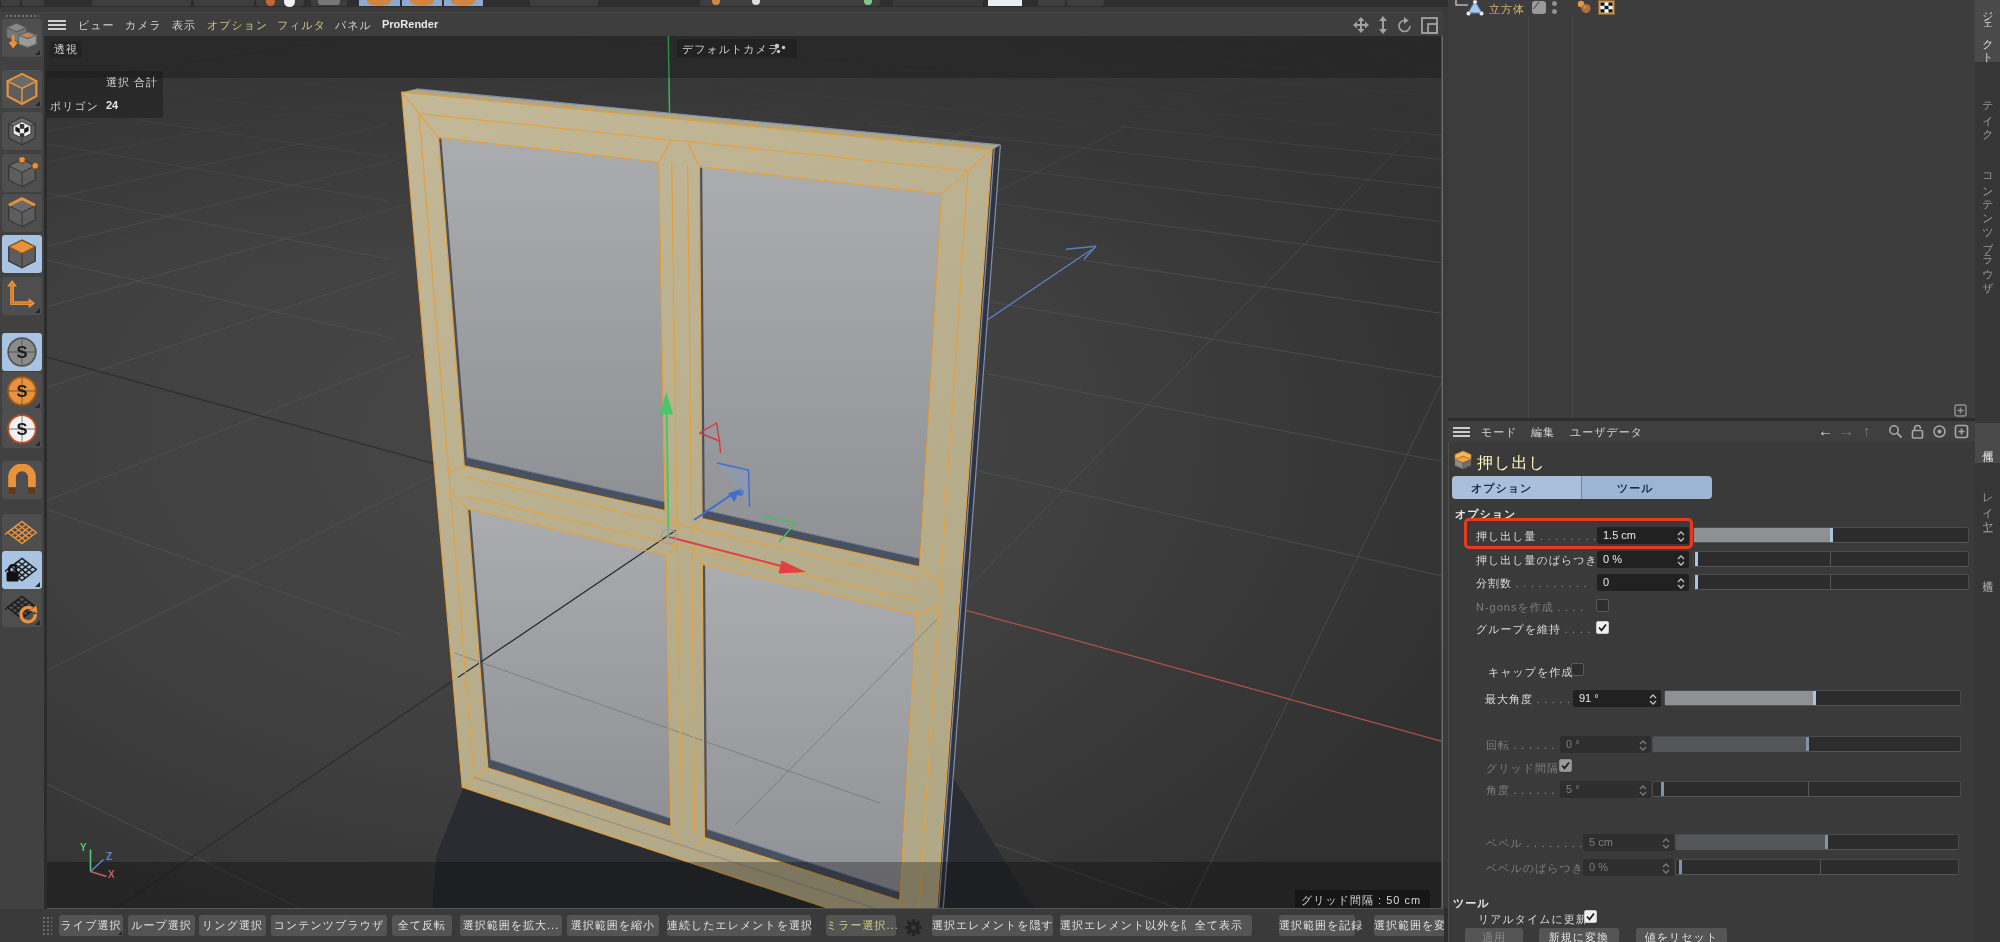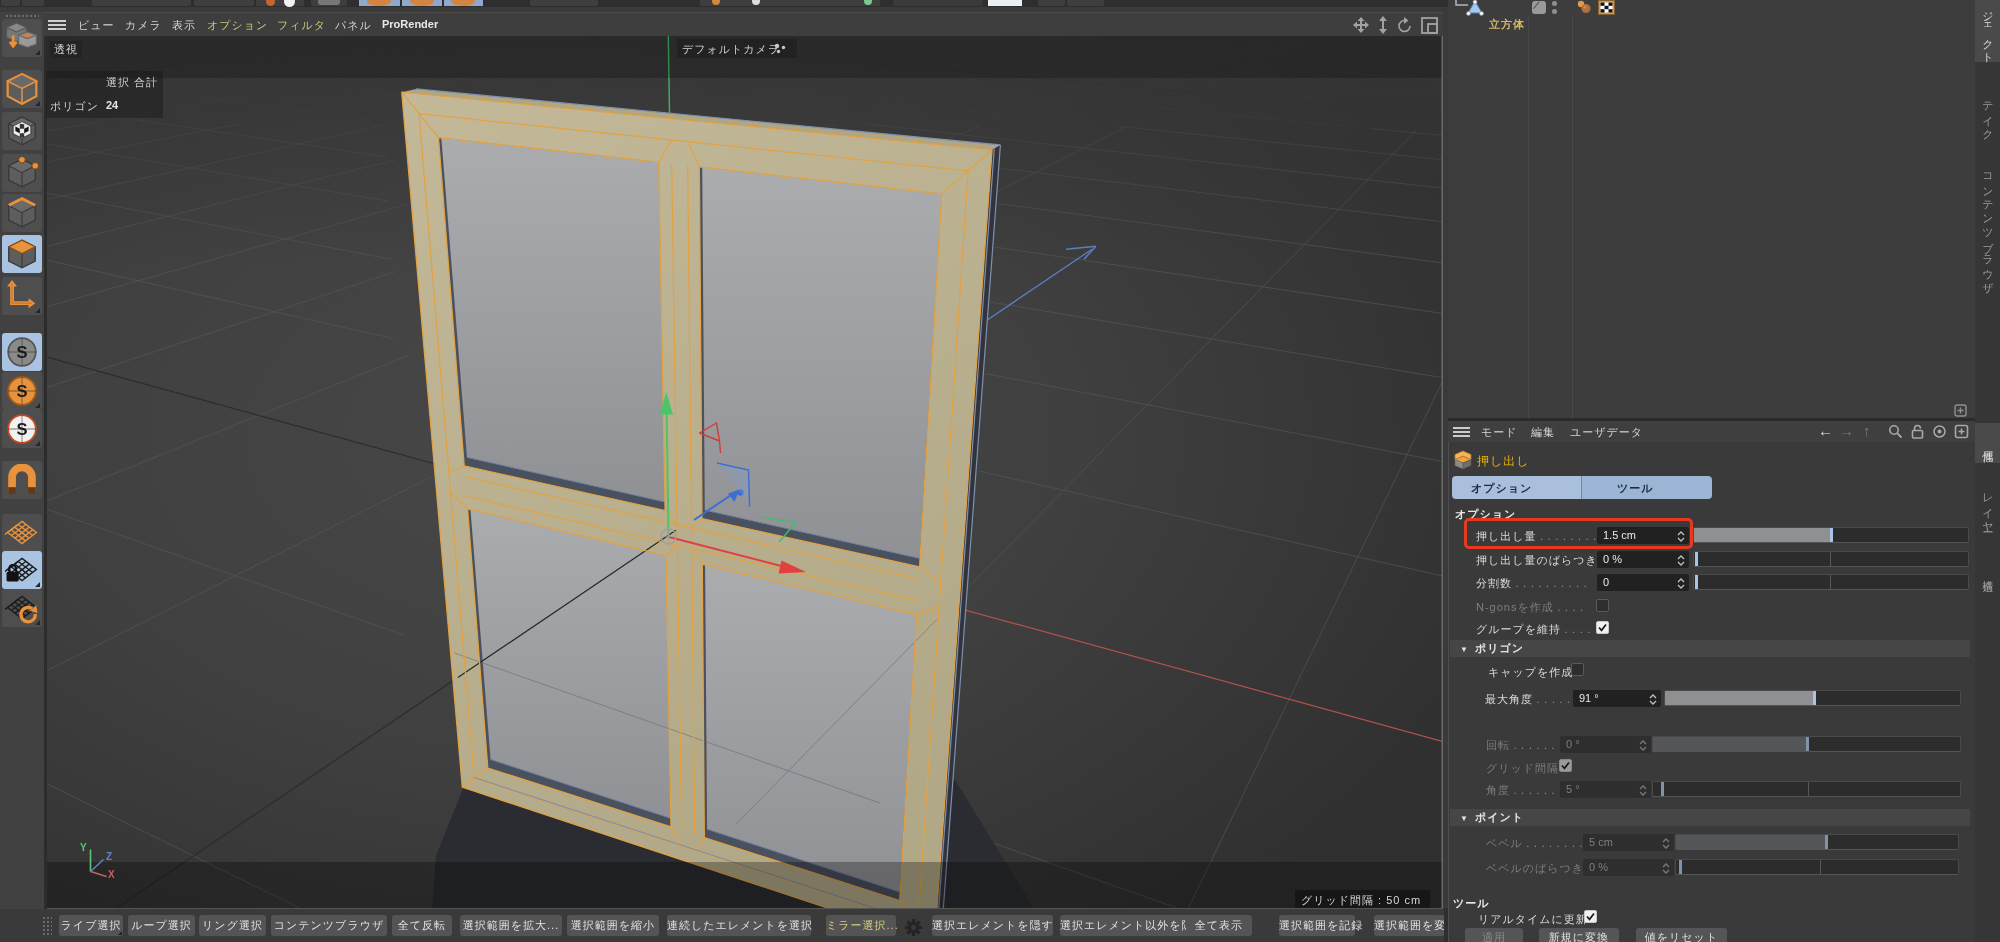--- a/index.html
+++ b/index.html
@@ -341,21 +341,21 @@
  <div class="ab" style="left:124px;top:16px;width:1px;height:402px;background:#484848"></div>
  <svg class="ab" style="left:6px;top:0" width="16" height="8" viewBox="0 0 16 8">
       <path d="M2 0v5h12" stroke="#b8b8b8" stroke-width="1.5" fill="none"></path>
     </svg>
  <svg class="ab" style="left:18px;top:0" width="18" height="16" viewBox="0 0 18 16">
       <polygon points="9,1 16,13 2,13" fill="#a6c8ee" stroke="#5580b8" stroke-width="1"></polygon>
       <circle cx="9" cy="2" r="2" fill="#fff" stroke="#888" stroke-width="0.7"></circle>
       <circle cx="2.5" cy="13.5" r="2" fill="#fff" stroke="#888" stroke-width="0.7"></circle>
       <circle cx="15.5" cy="13.5" r="2" fill="#fff" stroke="#888" stroke-width="0.7"></circle>
     </svg>
- <div class="ab jp" style="left:41px;top:17px;font-size:11px;font-weight:bold;color:#d4b86a">立方体</div>
+ <div class="ab jp" style="left:41px;top:2px;font-size:11px;font-weight:normal;color:#d4b86a">立方体</div>
  <div class="ab" style="left:84px;top:1px;width:14px;height:13px;background:#9a9a9a;border-radius:3px">
       <div style="position:absolute;left:3px;top:2px;width:8px;height:9px;border-left:1.5px solid #4a4a4a;transform:rotate(40deg)"></div>
     </div>
  <div class="ab" style="left:104px;top:1px;width:5px;height:5px;background:#909090;border-radius:50%"></div>
  <div class="ab" style="left:104px;top:8.5px;width:5px;height:5px;background:#909090;border-radius:50%"></div>
  <svg class="ab" style="left:128px;top:0" width="17" height="15" viewBox="0 0 17 15">
       <circle cx="5" cy="4" r="3.2" fill="#e09a50"></circle>
       <circle cx="10" cy="8.5" r="4.6" fill="#b06f38"></circle>
       <circle cx="9" cy="7" r="1.6" fill="#d89552" opacity="0.8"></circle>
     </svg>
@@ -403,21 +403,21 @@
     </svg>
 </div>
 
 <div class="ab" style="left:1448px;top:442px;width:527px;height:500px;background:#3a3a3a;border-left:1px solid #4e4e4e">
  <svg class="ab" style="left:5px;top:8px" width="18" height="20" viewBox="0 0 18 20">
       <polygon points="9,6 17,9.5 9,13 1,9.5" fill="#f0a443" stroke="#b97820" stroke-width="0.8"></polygon>
       <polygon points="1,9.5 9,13 9,19 1,15.5" fill="#8c8c8c" stroke="#666" stroke-width="0.6"></polygon>
       <polygon points="17,9.5 9,13 9,19 17,15.5" fill="#6e6e6e" stroke="#555" stroke-width="0.6"></polygon>
       <polygon points="9,1 17,4.5 17,9.5 9,6 1,9.5 1,4.5" fill="#f6b45c" stroke="#b97820" stroke-width="0.8"></polygon>
     </svg>
- <div class="ab jp" style="left:28px;top:11px;font-size:12px;color:#eab308">押し出し</div>
+ <div class="ab jp" style="left:28px;top:11px;font-size:16px;color:#fef9c3">押し出し</div>
  <div class="ab" style="left:3px;top:34px;width:130px;height:23px;background:#a9bfdc;border-radius:4px 0 0 4px;border-right:1px solid #6e88aa"></div>
  <div class="ab" style="left:133px;top:34px;width:130px;height:23px;background:#9db5d4;border-radius:0 4px 4px 0"></div>
  <div class="ab jp" style="left:22px;top:39px;font-size:11px;font-weight:bold;color:#1c2b47">オプション</div>
  <div class="ab jp" style="left:168px;top:39px;font-size:11px;font-weight:bold;color:#1c2b47">ツール</div>
  <div class="ab jp" style="left:6px;top:65px;font-size:11px;font-weight:bold;color:#e8e8e8">オプション</div>
 </div>
 <div class="ab" style="left:0;top:0;width:1609px;height:942px;z-index:5;pointer-events:none">
 <div class="lbl jp ab" style="left:1476px;top:529px">押し出し量<span class="dots"> . . . . . . . .</span></div>
 <div class="fld ab" style="left:1597px;top:527px;width:92px;height:17px">1.5 cm<svg style="position:absolute;right:4px;top:3.5px" width="8" height="11" viewBox="0 0 8 11">
         <path d="M1 4l3-3 3 3M1 7l3 3 3-3" stroke="#c0c0c0" stroke-width="1.3" fill="none"></path>
@@ -444,21 +444,20 @@
 </div>
 <div class="lbl dis jp ab" style="left:1476px;top:600px">N-gonsを作成<span class="dots"> . . . .</span></div>
 <div class="cb ab" style="left:1596px;top:599px">
 </div>
 <div class="lbl jp ab" style="left:1476px;top:622px">グループを維持<span class="dots"> . . . .</span></div>
 <div class="cb chk ab" style="left:1596px;top:621px">
 <svg width="11" height="11" viewBox="0 0 11 11" style="position:absolute;left:0;top:0">
         <path d="M2 5.5l2.5 2.8L9 2.5" stroke="#1a1a1a" stroke-width="1.7" fill="none"></path>
       </svg>
 </div>
-<div class="secbar jp" style="top:640px"><span style="font-size:8px;margin:0 6px 0 10px">▼</span>ポリゴン</div>
 <div class="lbl jp ab" style="left:1488px;top:665px">キャップを作成</div>
 <div class="cb ab" style="left:1571px;top:663px">
 </div>
 <div class="lbl jp ab" style="left:1485px;top:692px">最大角度<span class="dots"> . . . . .</span></div>
 <div class="fld ab" style="left:1573px;top:690px;width:88px;height:17px">91 °<svg style="position:absolute;right:4px;top:3.5px" width="8" height="11" viewBox="0 0 8 11">
         <path d="M1 4l3-3 3 3M1 7l3 3 3-3" stroke="#c0c0c0" stroke-width="1.3" fill="none"></path>
       </svg></div>
 <div class="sl ab" style="left:1664px;top:690px;width:297px">
 <div class="sfill" style="width:148px"></div>
 <div class="smark" style="left:148px"></div>
@@ -478,21 +477,20 @@
       </svg>
 </div>
 <div class="lbl dis jp ab" style="left:1486px;top:783px">角度<span class="dots"> . . . . . .</span></div>
 <div class="fld dis ab" style="left:1560px;top:781px;width:91px;height:17px">5 °<svg style="position:absolute;right:4px;top:3.5px" width="8" height="11" viewBox="0 0 8 11">
         <path d="M1 4l3-3 3 3M1 7l3 3 3-3" stroke="#7a7a7a" stroke-width="1.3" fill="none"></path>
       </svg></div>
 <div class="sl ab" style="left:1652px;top:781px;width:309px">
 <div style="position:absolute;left:155px;top:0;bottom:0;width:1px;background:#55585c"></div>
 <div class="smark dis" style="left:8px"></div>
 </div>
-<div class="secbar jp" style="top:809px"><span style="font-size:8px;margin:0 6px 0 10px">▼</span>ポイント</div>
 <div class="lbl dis jp ab" style="left:1486px;top:836px">ベベル<span class="dots"> . . . . . . . .</span></div>
 <div class="fld dis ab" style="left:1583px;top:834px;width:91px;height:17px">5 cm<svg style="position:absolute;right:4px;top:3.5px" width="8" height="11" viewBox="0 0 8 11">
         <path d="M1 4l3-3 3 3M1 7l3 3 3-3" stroke="#7a7a7a" stroke-width="1.3" fill="none"></path>
       </svg></div>
 <div class="sl ab" style="left:1675px;top:834px;width:284px">
 <div class="sfill dis" style="width:149px"></div>
 <div class="smark dis" style="left:149px"></div>
 </div>
 <div class="lbl dis jp ab" style="left:1486px;top:861px">ベベルのばらつき<span class="dots"></span></div>
 <div class="fld dis ab" style="left:1583px;top:859px;width:91px;height:17px">0 %<svg style="position:absolute;right:4px;top:3.5px" width="8" height="11" viewBox="0 0 8 11">

